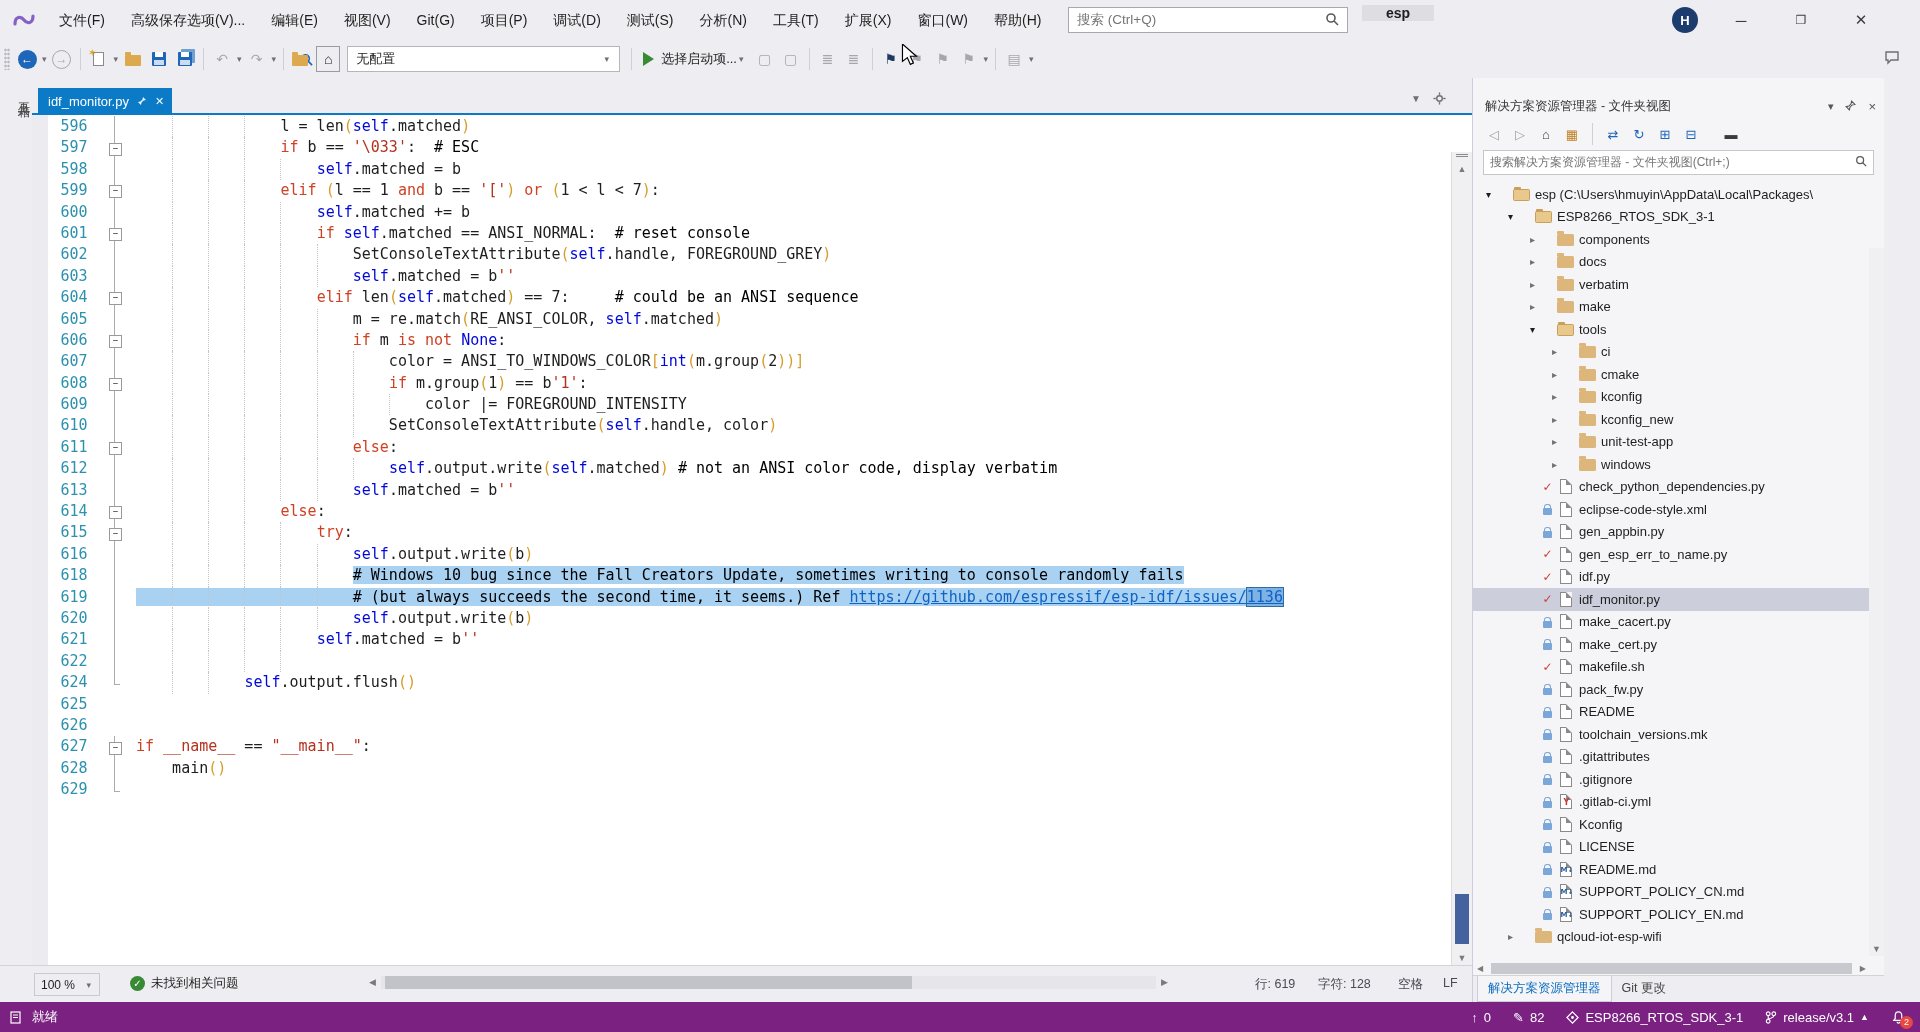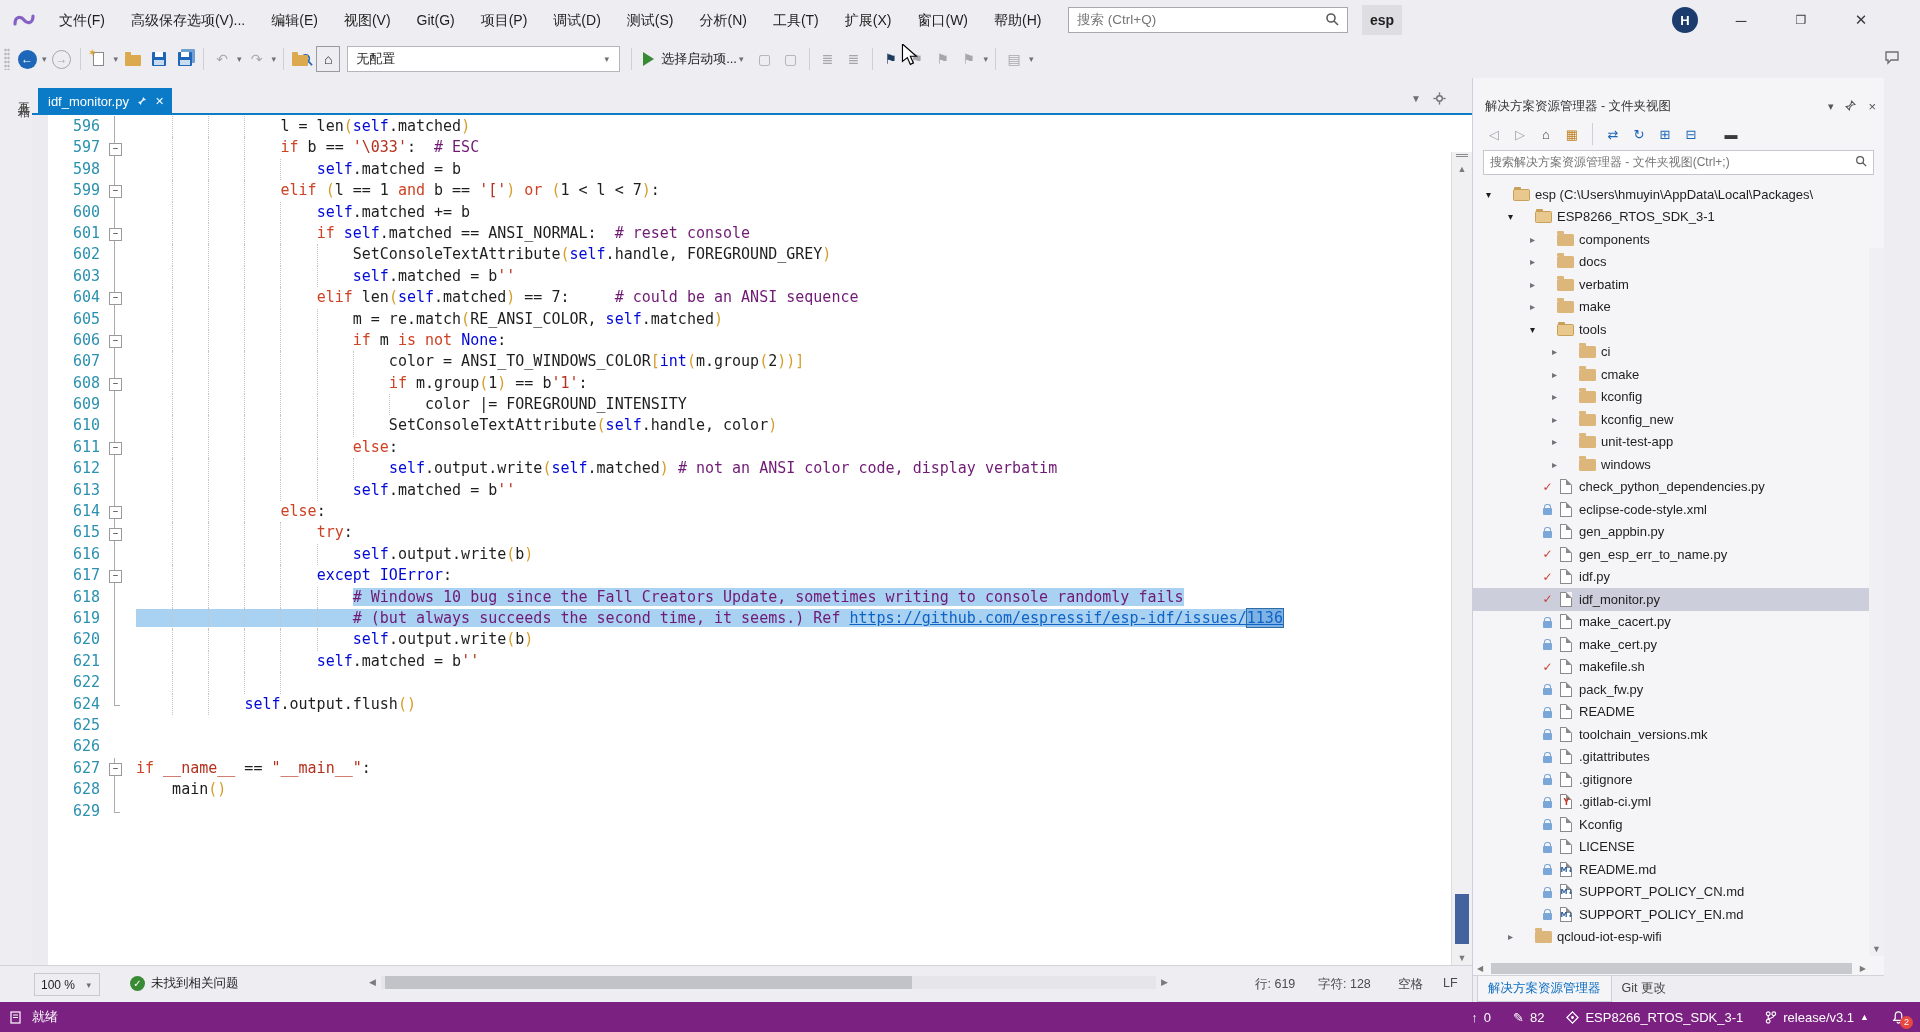--- a/index.html
+++ b/index.html
@@ -5,21 +5,21 @@
   *{margin:0;padding:0;box-sizing:border-box;}
   html,body{width:1920px;height:1032px;overflow:hidden;background:#EEEEF2;
     font-family:"Liberation Sans","DejaVu Sans",sans-serif;color:#1E1E1E;}
   
   #titlebar{position:absolute;left:0;top:0;width:1920px;height:40px;background:#EEEEF2;display:flex;align-items:center;}
   #vslogo{margin:0 10px 0 12px;display:flex;align-items:center;}
   .menu-item{padding:0 13px;font-size:14px;color:#1E1E1E;line-height:40px;cursor:default;}
   #qsearch{position:absolute;left:1068px;top:7px;width:280px;height:26px;background:#fff;border:1px solid #A8A8B0;
     display:flex;align-items:center;padding:0 8px;color:#767676;font-size:13.5px;}
   #qsearch .ph{flex:1;}
-  #esp-badge{position:absolute;left:1362px;top:5px;height:30px;padding:0 8px;background:#DDDDE2;
+  #esp-badge{position:absolute;left:1362px;top:5px;height:16px;padding:0 24px;background:#DDDDE2;
     font-weight:bold;font-size:14px;display:flex;align-items:center;color:#1E1E1E;}
   #avatar{position:absolute;left:1672px;top:7px;width:26px;height:26px;border-radius:50%;background:#1D3C6E;
     color:#fff;font-size:13px;font-weight:bold;display:flex;align-items:center;justify-content:center;}
   .winbtn{position:absolute;top:0;width:46px;height:40px;display:flex;align-items:center;justify-content:center;
     font-size:15px;color:#3B3B3B;}
   
   #toolbar{position:absolute;left:0;top:40px;width:1920px;height:38px;background:#EEEEF2;display:flex;align-items:center;}
   .grip{width:6px;height:22px;margin:0 4px;background-image:radial-gradient(#B9B9C0 1px,transparent 1.2px);
     background-size:3px 4px;}
   .tbtn{height:26px;min-width:24px;display:flex;align-items:center;justify-content:center;margin:0 1px;font-size:14px;}
@@ -55,31 +55,31 @@
   #tabstrip{position:absolute;left:0;top:10px;right:0;height:27px;border-bottom:2px solid #0B7BC8;}
   #doc-tab{position:absolute;left:6px;top:0;height:27px;background:#0B7BC8;color:#fff;display:flex;align-items:center;
     padding:0 8px 0 10px;font-size:13px;}
   #doc-tab .pin,#doc-tab .x{margin-left:8px;font-size:11px;opacity:.95;}
   #tab-extra{position:absolute;right:26px;top:4px;color:#6E6E74;display:flex;gap:12px;font-size:10px;align-items:center;}
   #codearea{position:absolute;left:0;top:37px;right:0;bottom:0;background:#fff;overflow:hidden;}
   #codearea::before{content:"";position:absolute;left:0;top:0;bottom:0;width:16px;background:#ECECF0;}
   #code-lines{position:absolute;left:0;top:1px;right:21px;}
   .crow{display:flex;height:21.4px;line-height:21.4px;font-family:"DejaVu Sans Mono","Liberation Mono",monospace;font-size:15px;}
   .bp{width:16px;flex:none;}
-  .ln{width:56px;flex:none;text-align:right;padding-right:4px;color:#2B91AF;}
+  .ln{width:56px;flex:none;text-align:center;padding-right:4px;color:#2B91AF;}
   .fold{width:22px;flex:none;position:relative;}
   .fold.line::before,.fold.box::before{content:"";position:absolute;left:10px;top:0;bottom:0;border-left:1px solid #ABABAB;}
   .fold.end::before{content:"";position:absolute;left:10px;top:0;height:55%;border-left:1px solid #ABABAB;}
   .fold.end::after{content:"";position:absolute;left:10px;top:55%;width:6px;height:1px;background:#ABABAB;}
   .fold.box::after{content:"−";position:absolute;left:5px;top:50%;margin-top:-5.5px;width:11px;height:11px;background:#fff;
     border:1px solid #9A9A9A;color:#333;font:9px/9px "DejaVu Sans Mono",monospace;text-align:center;}
   .ct{position:relative;flex:1;white-space:pre;padding-left:10px;color:#1E1E1E;}
   .guide{position:absolute;top:0;bottom:0;border-left:1px dotted #C4C4C4;}
   .ct .k{color:#CE4123;} .ct .b{color:#0008D7;} .ct .t{color:#2B91AF;} .ct .s{color:#B5311D;}
-  .ct .c{color:#701a75;} .ct .g{color:#D69D2B;} .ct .n{color:#1E1E1E;}
+  .ct .c{color:#000000;} .ct .g{color:#D69D2B;} .ct .n{color:#1E1E1E;}
   .ct .u{color:#0E63C5;text-decoration:underline;}
   .ct .hb{color:#0E63C5;text-decoration:underline;background:#7FB2E4;outline:1px solid #2E6DA4;}
   .sel{background:#A9D1F2;}
   
   #vscroll{position:absolute;right:0;top:37px;width:21px;bottom:0;background:#F0F0F2;border-left:1px solid #DDD;}
   #vscroll .split{position:absolute;top:2px;left:4px;right:4px;height:6px;border-top:3px double #8A8A8A;}
   #vscroll .up{position:absolute;top:12px;left:0;right:0;text-align:center;font-size:9px;color:#7A7A7A;}
   #vscroll .down{position:absolute;bottom:2px;left:0;right:0;text-align:center;font-size:9px;color:#7A7A7A;}
   #vthumb{position:absolute;left:3px;right:3px;top:742px;height:50px;background:#44639E;}
   
@@ -425,26 +425,20 @@
           <span class="ct"><span class="guide" style="left: 46.12px;"></span><span class="guide" style="left: 82.24px;"></span><span class="guide" style="left: 118.36px;"></span><span class="guide" style="left: 154.48px;"></span><span class="n">                    </span><span class="k">try</span><span class="n">:</span></span>
         </div>
         <div class="crow">
           <span class="bp"></span>
           <span class="ln">616</span>
           <span class="fold line"></span>
           <span class="ct"><span class="guide" style="left: 46.12px;"></span><span class="guide" style="left: 82.24px;"></span><span class="guide" style="left: 118.36px;"></span><span class="guide" style="left: 154.48px;"></span><span class="guide" style="left: 190.6px;"></span><span class="n">                        </span><span class="b">self</span><span class="n">.output.write</span><span class="g">(</span><span class="n">b</span><span class="g">)</span></span>
         </div>
         <div class="crow">
           <span class="bp"></span>
-          <span class="ln">617</span>
-          <span class="fold box"></span>
-          <span class="ct"><span class="guide" style="left: 46.12px;"></span><span class="guide" style="left: 82.24px;"></span><span class="guide" style="left: 118.36px;"></span><span class="guide" style="left: 154.48px;"></span><span class="n">                    </span><span class="b">except</span><span class="n"> </span><span class="b">IOError</span><span class="n">:</span></span>
-        </div>
-        <div class="crow">
-          <span class="bp"></span>
           <span class="ln">618</span>
           <span class="fold line"></span>
           <span class="ct"><span class="guide" style="left: 46.12px;"></span><span class="guide" style="left: 82.24px;"></span><span class="guide" style="left: 118.36px;"></span><span class="guide" style="left: 154.48px;"></span><span class="guide" style="left: 190.6px;"></span><span class="n">                        </span><span class="sel"><span class="c"># Windows 10 bug since the Fall Creators Update, sometimes writing to console randomly fails</span></span></span>
         </div>
         <div class="crow">
           <span class="bp"></span>
           <span class="ln">619</span>
           <span class="fold line"></span>
           <span class="ct"><span class="guide" style="left: 46.12px;"></span><span class="guide" style="left: 82.24px;"></span><span class="guide" style="left: 118.36px;"></span><span class="guide" style="left: 154.48px;"></span><span class="guide" style="left: 190.6px;"></span><span class="sel"><span class="n">                        </span><span class="c"># (but always succeeds the second time, it seems.) Ref </span><span class="u">https://github.com/espressif/esp-idf/issues/</span><span class="hb">1136</span></span></span>
         </div>

